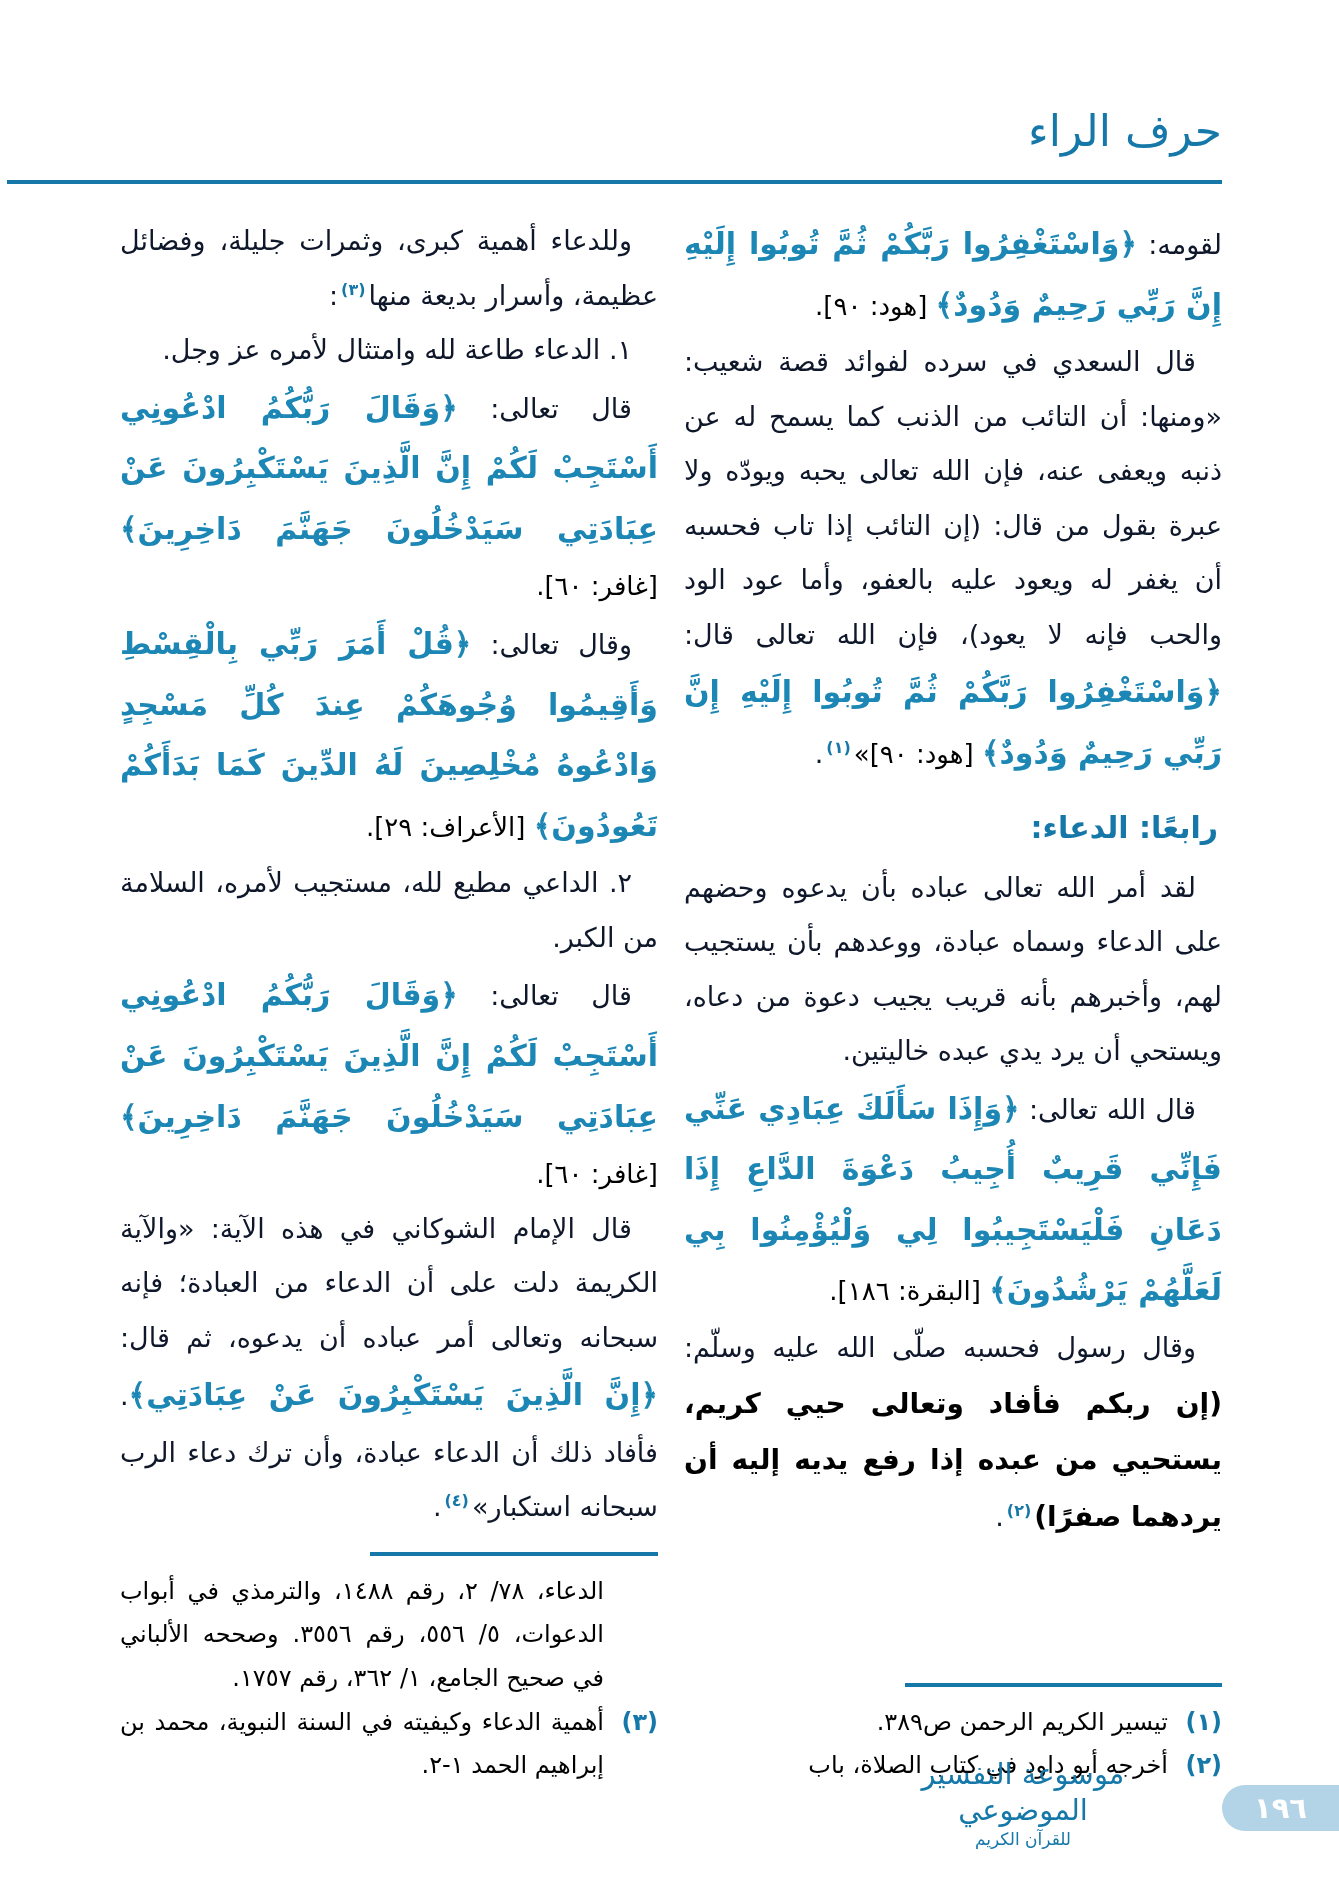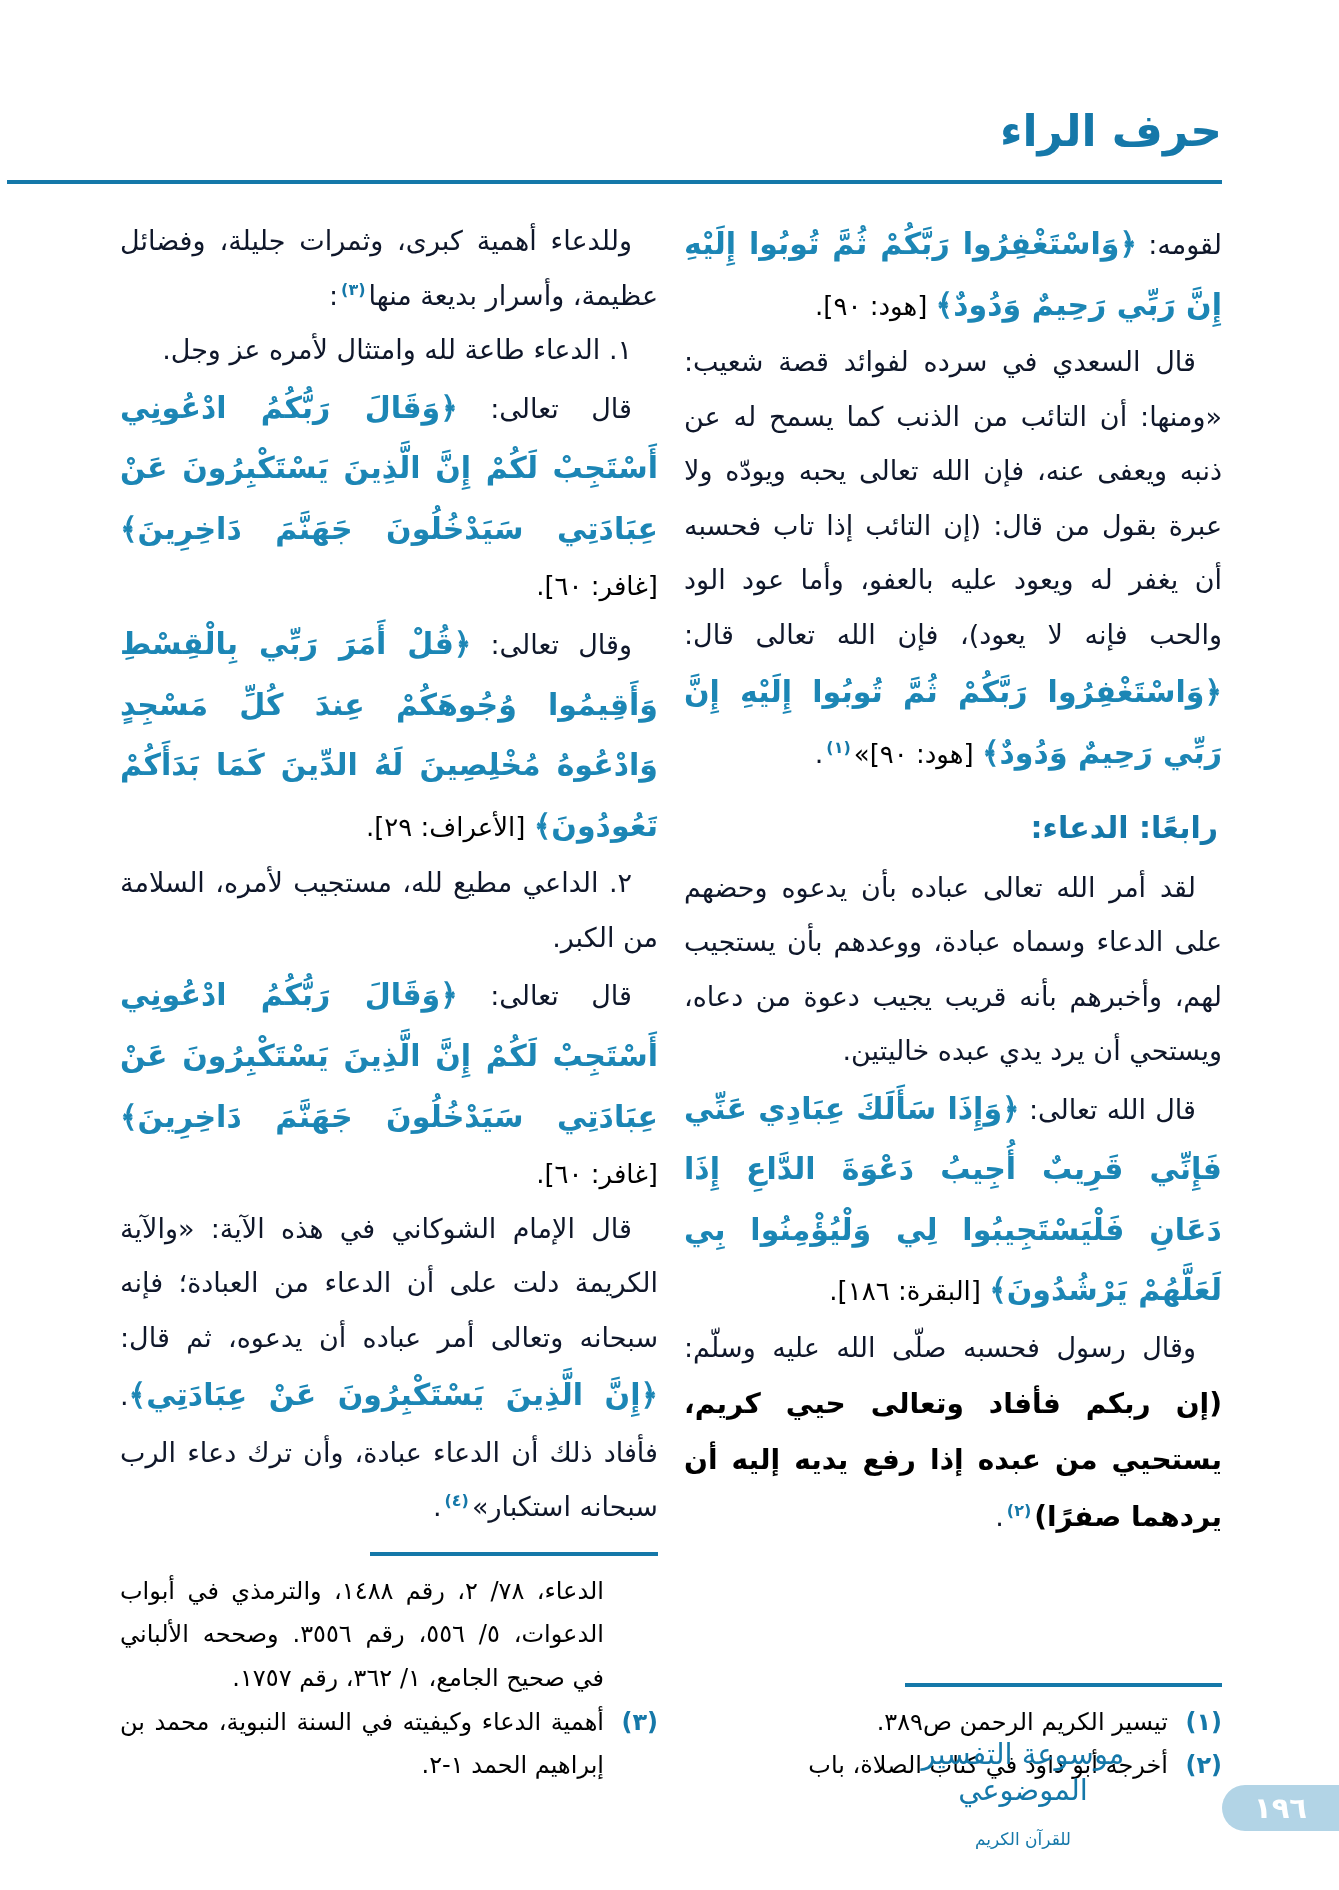--- a/index.html
+++ b/index.html
@@ -2,21 +2,21 @@
 <html lang="ar" dir="rtl" style="--teal: #1578a9; --quran: #1c86b5; --badge-bg: #b2d4e6; --badge-text: #ffffff;"><head>
 <meta charset="utf-8">
 <style>
   html,body{margin:0;padding:0;background:#ffffff;}
   body{width:1339px;height:1890px;font-family:"DejaVu Sans",sans-serif;color:#000;}
   .page{position:relative;width:1339px;height:1890px;background:#fff;direction:rtl;overflow:hidden;}
 
   
   .section-title{
     position:absolute;top:100px;right:117px;
-    font-size:44px;font-weight:bold;color:var(--teal);
+    font-size:44px;font-weight:normal;color:var(--teal);
     line-height:1.4;letter-spacing:-1px;
   }
   .header-rule{position:absolute;top:180px;left:7px;right:117px;height:4px;background:var(--teal);}
 
   
   .columns{
     position:absolute;top:214px;right:117px;left:120px;height:1574px;
     display:flex;gap:26px;
   }
   .col{flex:1 1 0;display:flex;flex-direction:column;overflow:hidden;}
@@ -40,21 +40,21 @@
   .footnote{display:flex;gap:8px;font-size:24px;line-height:1.82;text-align:justify;}
   .fn-marker{color:var(--teal);flex:0 0 46px;min-width:46px;font-weight:bold;}
   .fn-text{flex:1 1 auto;color:#000;}
 
   
   .logo{
     position:absolute;bottom:38px;right:186px;width:260px;
     text-align:center;color:var(--teal);font-weight:normal;
   }
   .logo-line1{font-size:29px;line-height:1.25;}
-  .logo-line2{font-size:17px;line-height:1.4;margin-top:20px;}
+  .logo-line2{font-size:17px;line-height:1.4;}
   .page-badge{
     position:absolute;right:0;bottom:59px;width:117px;height:46px;
     background:var(--badge-bg);color:var(--badge-text);
     border-radius:33px 0 0 33px;
     display:flex;align-items:center;justify-content:center;
     font-size:29px;font-weight:bold;letter-spacing:7px;
   }
 </style>
 </head>
 <body>

